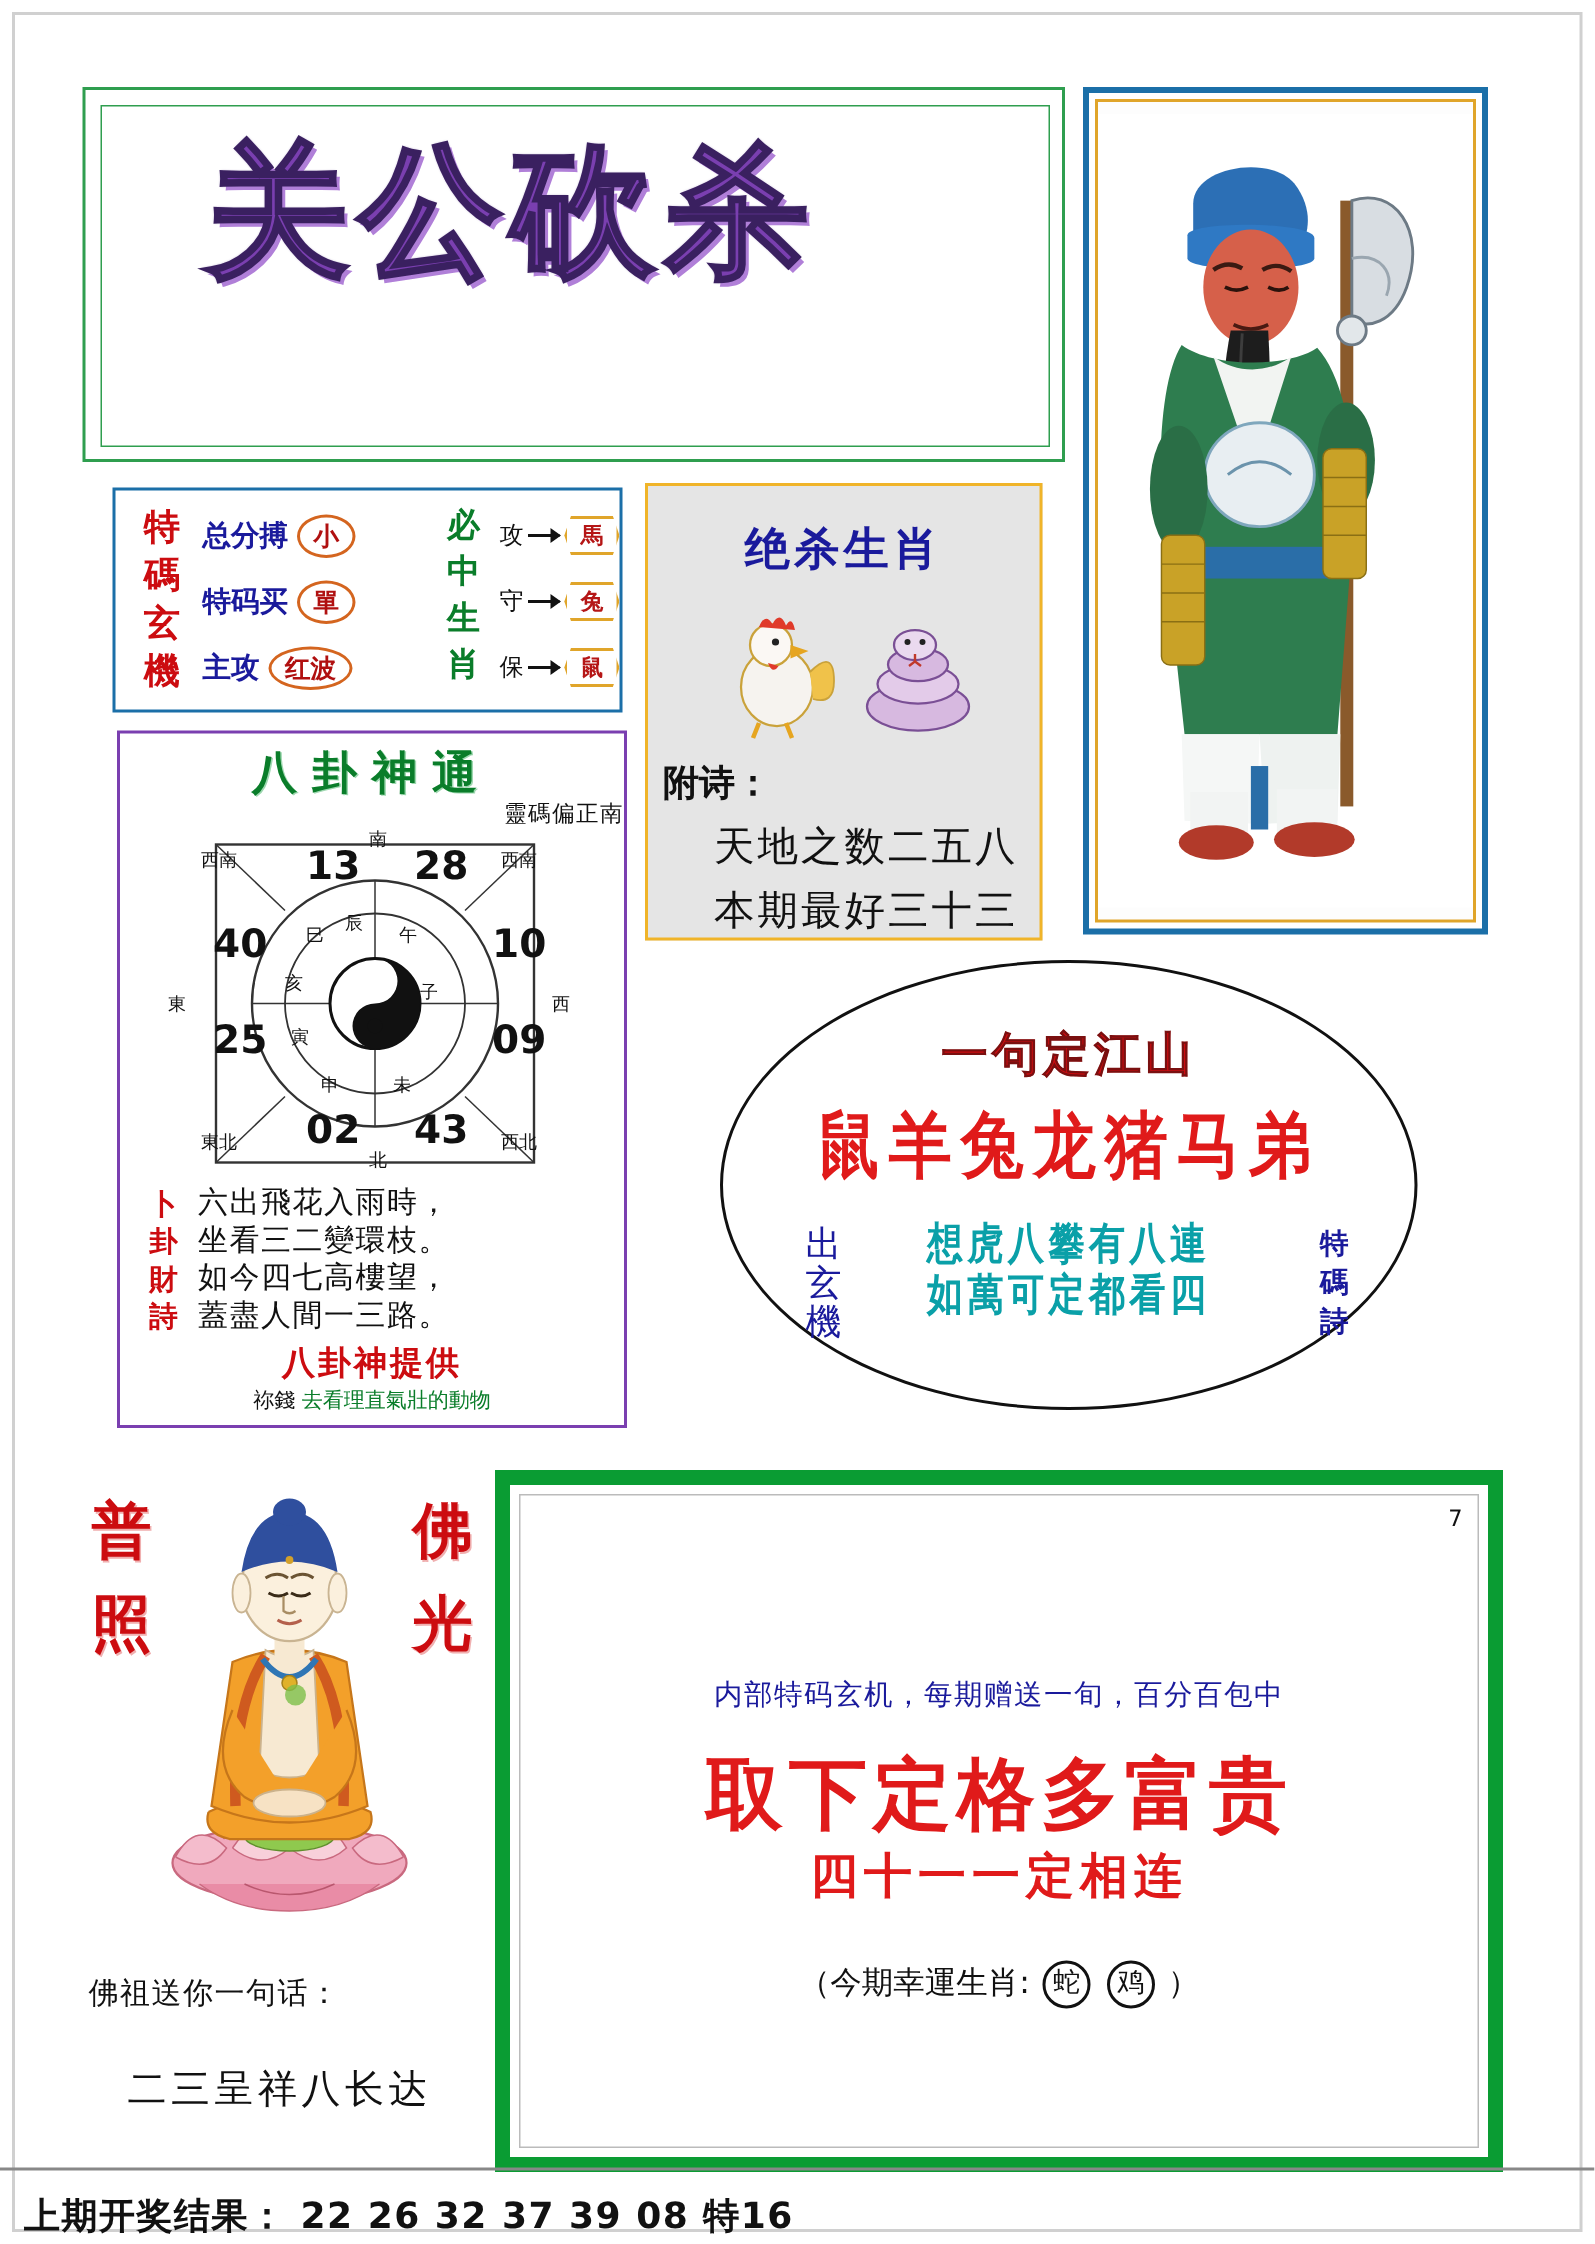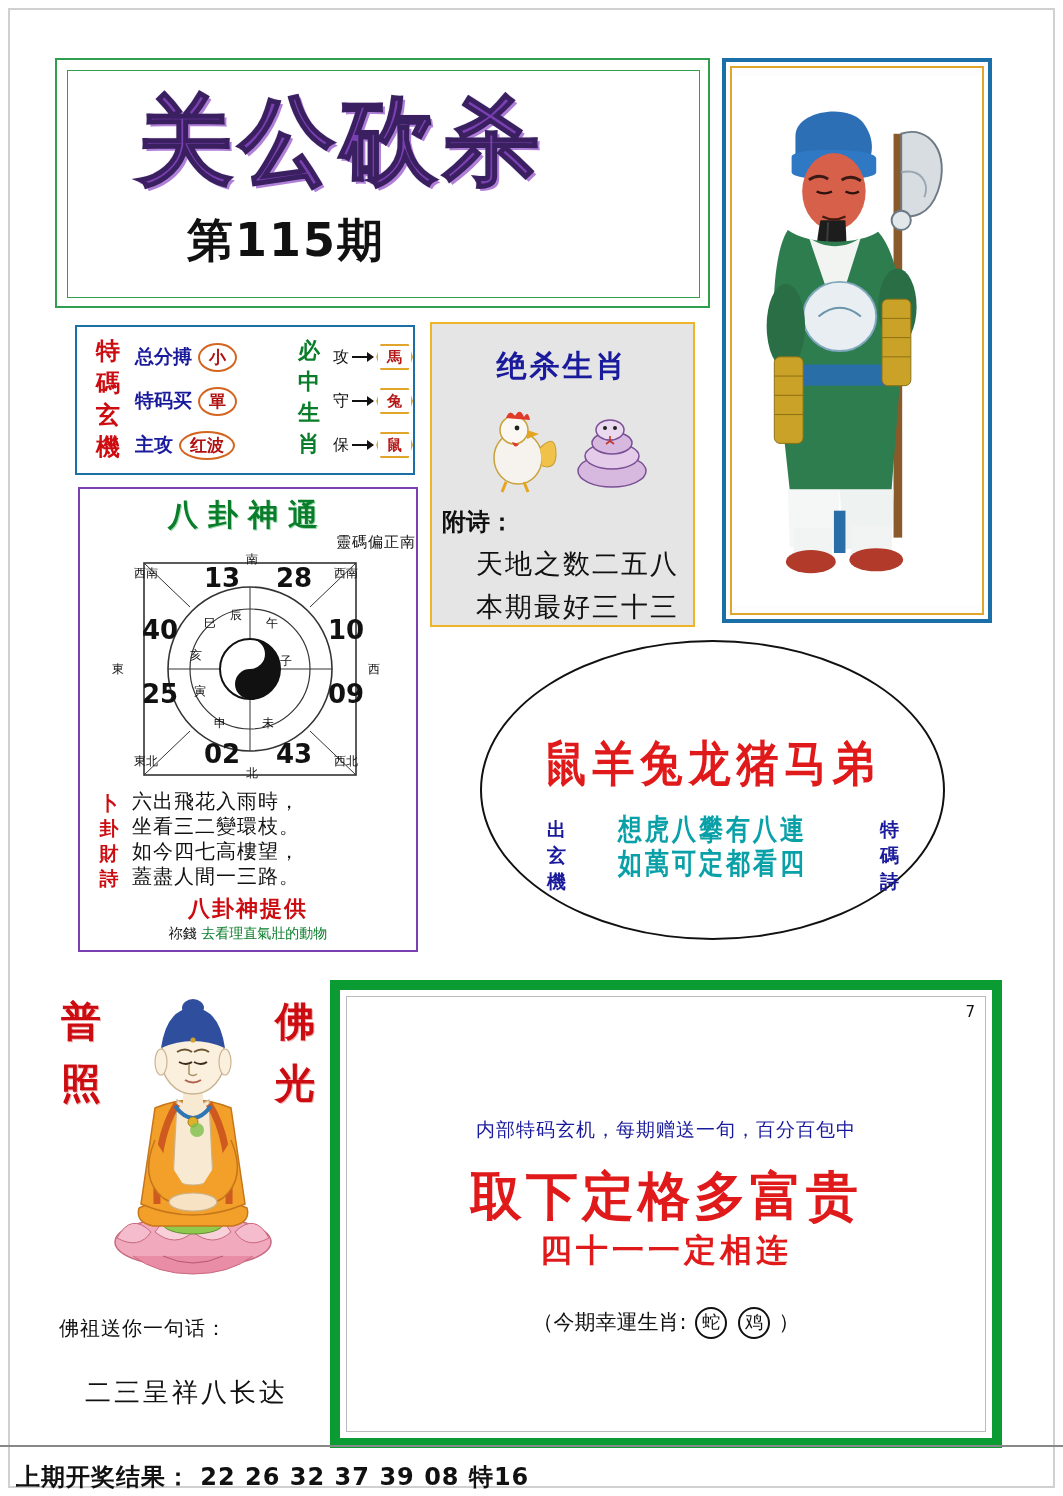--- a/index.html
+++ b/index.html
@@ -154,21 +154,21 @@
     font-size:31px;font-weight:bold;color:#cc0c10;letter-spacing:3px;
     -webkit-text-stroke:0.5px #7a1010;
   }
   .ell-big{
     position:absolute;left:0;top:96px;width:100%;text-align:center;
     font-size:42px;font-weight:bold;color:#e01a1a;letter-spacing:6px;
     transform:scaleY(1.15);
   }
   .ell-left{
     position:absolute;left:52px;top:176px;width:34px;
-    font-size:19px;font-weight:bold;color:#1a1a9c;line-height:26px;text-align:right;
+    font-size:24px;font-weight:normal;color:#1a1a9c;line-height:26px;text-align:center;
   }
   .ell-right{
     position:absolute;right:46px;top:176px;width:34px;
     font-size:19px;font-weight:bold;color:#1a1a9c;line-height:26px;text-align:right;
   }
   .ell-mid{
     position:absolute;left:100px;top:172px;width:265px;text-align:center;
   }
   .ell-mid div{
     font-size:24px;color:#0aa0a8;font-weight:bold;letter-spacing:3px;line-height:34px;
@@ -233,21 +233,20 @@
 </style>
 </head>
 <body>
 
 <div class="page">
   <div class="page-border"></div>
 
   <div class="title-box">
     <div class="title-inner"></div>
     <div class="main-title">关公砍杀</div>
-    <div class="issue">第115期</div>
   </div>
 
   <div class="hero-box">
     <div class="hero-inner">
       <svg class="guan" viewBox="0 0 260 550" preserveAspectRatio="xMidYMid meet">
         <rect x="0" y="0" width="260" height="550" fill="#ffffff"></rect>
 
         <rect x="168" y="60" width="9" height="420" fill="#8a5a2b"></rect>
 
         <path d="M176 60 C205 50 228 80 214 120 C205 145 186 150 176 142 Z" fill="#d8dde2" stroke="#6d7a85" stroke-width="2"></path>
@@ -439,20 +438,21 @@
     </div>
     <div class="bagua-foot">八卦神提供</div>
     <div class="bagua-foot2">
       <span>祢錢</span>
       <span class="g">去看理直氣壯的動物</span>
     </div>
   </div>
 
   <div class="ellipse-wrap">
     <div class="ellipse-shape"></div>
+    <div class="ell-title">一句定江山</div>
     <div class="ell-big">鼠羊兔龙猪马弟</div>
     <div class="ell-left">出玄機</div>
     <div class="ell-right">特碼詩</div>
     <div class="ell-mid">
       <div>想虎八攀有八連</div>
       <div>如萬可定都看四</div>
     </div>
   </div>
 
   <div class="buddha-area">

